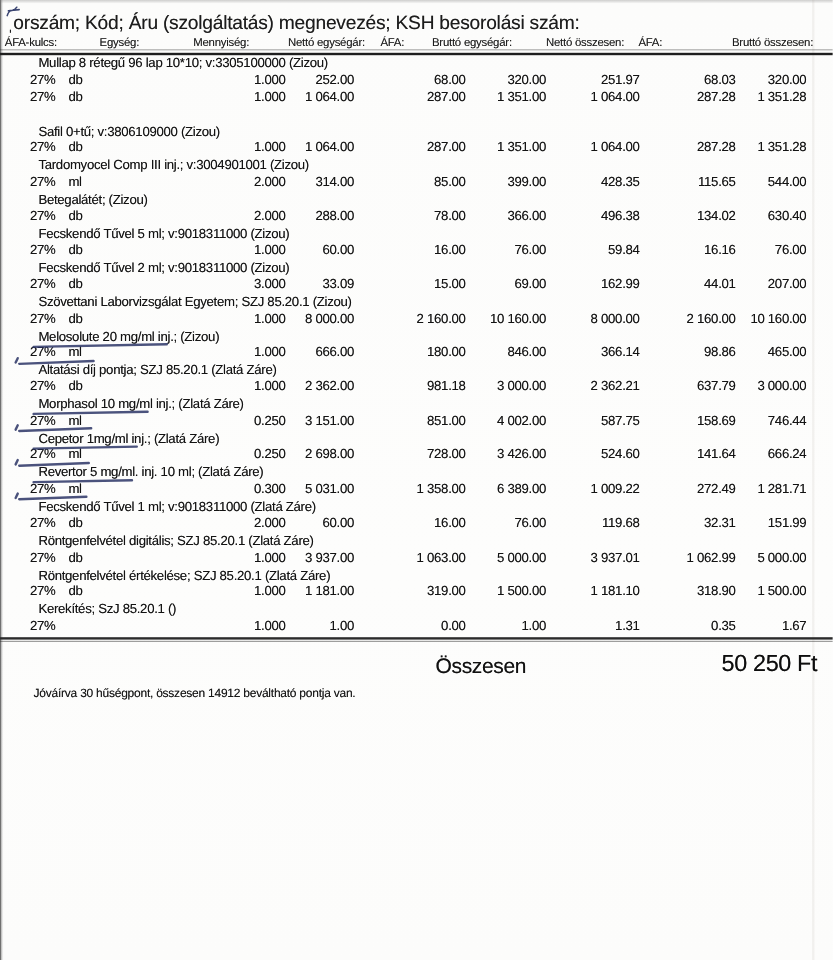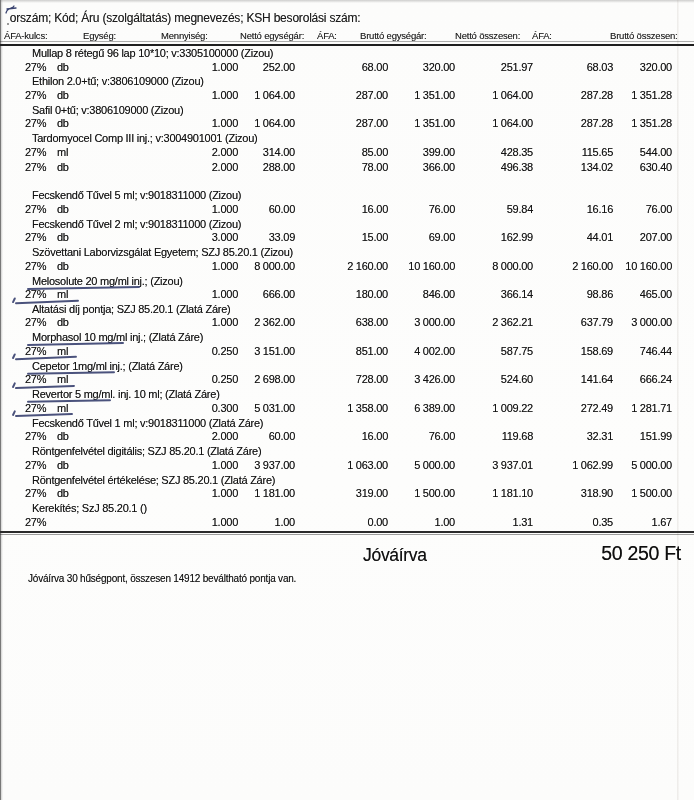--- a/index.html
+++ b/index.html
@@ -17,21 +17,21 @@
   .edge-left{position:absolute;left:0;top:0;width:3px;height:100%;
     background:linear-gradient(to right, rgba(40,40,40,.85), rgba(120,120,120,.25), transparent);}
   .edge-top{position:absolute;left:0;top:0;width:100%;height:3px;
     background:linear-gradient(to bottom, rgba(120,120,120,.35), transparent);}
   .crease-right{position:absolute;top:0;left:677px;width:2px;height:100%;
     background:linear-gradient(to right, rgba(160,150,140,.18), rgba(200,190,180,.08));}
 
   .scribble{position:absolute;left:3px;top:2px;}
 
   .title-line{
-    position:absolute;left:6px;top:11px;font-size:12px;letter-spacing:-0.2px;
+    position:absolute;left:6px;top:11px;font-size:16px;letter-spacing:-0.2px;
     color:#1c1c1c;text-shadow:0 0 .4px rgba(0,0,0,.45);
   }
 
   .col-headers{position:absolute;left:0;top:30px;width:694px;height:13px;}
   .col-headers span{
     position:absolute;top:0;font-size:9.5px;letter-spacing:-0.2px;color:#1c1c1c;
     text-shadow:0 0 .35px rgba(0,0,0,.4);white-space:nowrap;text-align:center;
   }
   .hx0{left:4px}.hx1{left:83px}.hx2{left:161px}.hx3{left:240px}.hx4{left:317px}
   .hx5{left:360px}.hx6{left:455px}.hx7{left:532px}.hx8{left:610px}
@@ -118,21 +118,20 @@
       <span class="n3">68.00</span>
       <span class="n4">320.00</span>
       <span class="n5">251.97</span>
       <span class="n6">68.03</span>
       <span class="n7">320.00</span>
     </div>
 
   </div>
 
   <div class="item">
-    <div class="name">Ethilon 2.0+tű; v:3806109000 (Zizou)</div>
     <div class="vals">
       <span class="v-vat">27%</span>
       <span class="v-unit">db</span>
       <span class="n1">1.000</span>
       <span class="n2">1 064.00</span>
       <span class="n3">287.00</span>
       <span class="n4">1 351.00</span>
       <span class="n5">1 064.00</span>
       <span class="n6">287.28</span>
       <span class="n7">1 351.28</span>
@@ -166,20 +165,21 @@
       <span class="n3">85.00</span>
       <span class="n4">399.00</span>
       <span class="n5">428.35</span>
       <span class="n6">115.65</span>
       <span class="n7">544.00</span>
     </div>
 
   </div>
 
   <div class="item">
+    <div class="name">Betegalátét;  (Zizou)</div>
     <div class="vals">
       <span class="v-vat">27%</span>
       <span class="v-unit">db</span>
       <span class="n1">2.000</span>
       <span class="n2">288.00</span>
       <span class="n3">78.00</span>
       <span class="n4">366.00</span>
       <span class="n5">496.38</span>
       <span class="n6">134.02</span>
       <span class="n7">630.40</span>
@@ -252,21 +252,21 @@
     <div class="pen pen-b" style="display: block; width: 64px;"></div>
   </div>
 
   <div class="item">
     <div class="name">Altatási díj pontja; SZJ 85.20.1 (Zlatá Záre)</div>
     <div class="vals">
       <span class="v-vat">27%</span>
       <span class="v-unit">db</span>
       <span class="n1">1.000</span>
       <span class="n2">2 362.00</span>
-      <span class="n3">638.00</span>
+      <span class="n3">981.18</span>
       <span class="n4">3 000.00</span>
       <span class="n5">2 362.21</span>
       <span class="n6">637.79</span>
       <span class="n7">3 000.00</span>
     </div>
 
   </div>
 
   <div class="item">
     <div class="name">Morphasol 10 mg/ml inj.;  (Zlatá Záre)</div>
@@ -379,18 +379,18 @@
       <span class="n5">1.31</span>
       <span class="n6">0.35</span>
       <span class="n7">1.67</span>
     </div>
 
   </div>
 </div>
 
   <div class="bottom-rule"></div>
 
-  <div class="summary-label">Jóváírva</div>
+  <div class="summary-label">Összesen</div>
   <div class="summary-value">50 250 Ft</div>
 
   <div class="footer-note">Jóváírva 30 hűségpont, összesen 14912 beváltható pontja van.</div>
 
 </div>
 
 </body></html>

